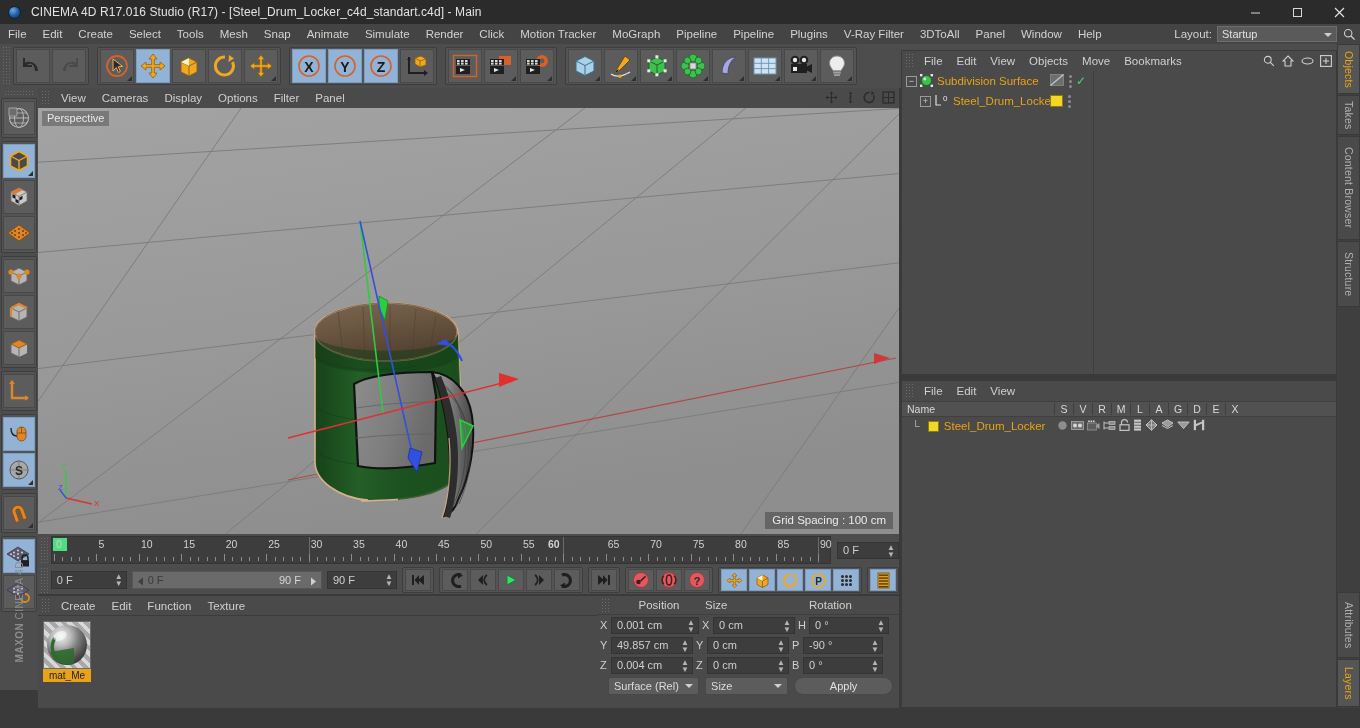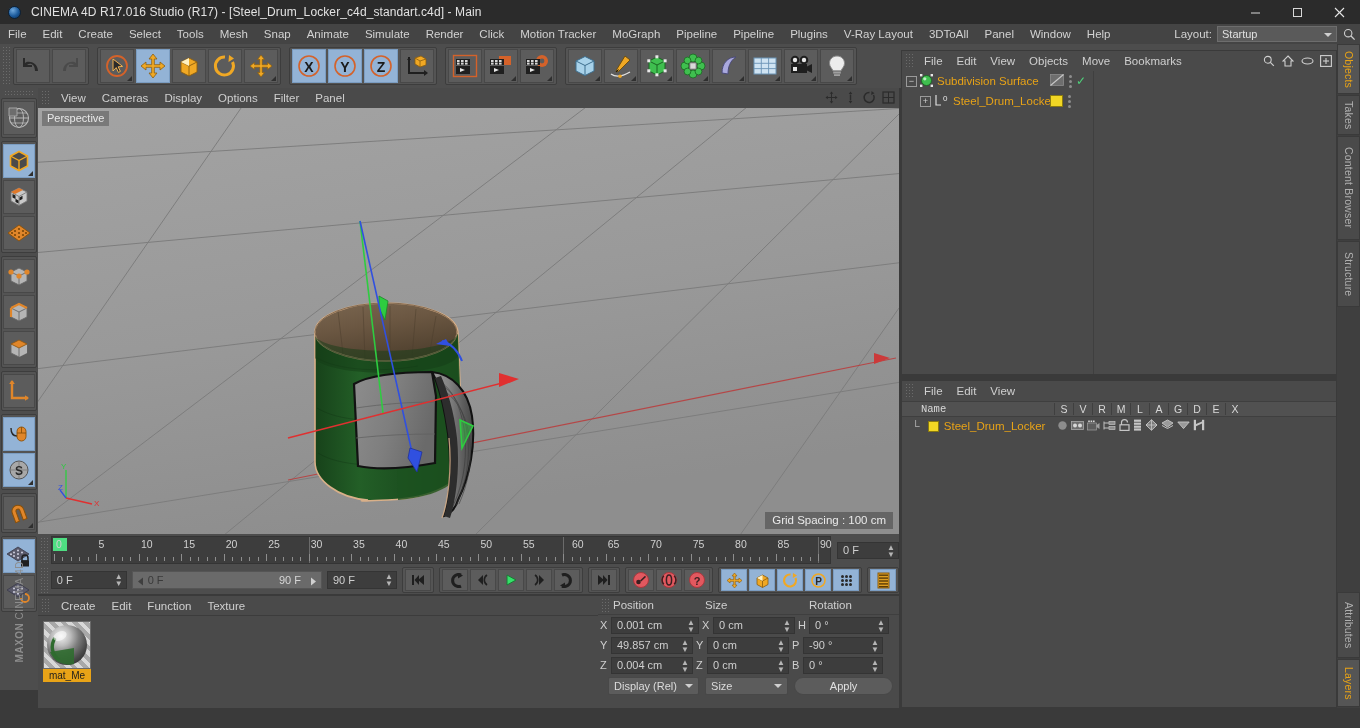--- a/index.html
+++ b/index.html
@@ -205,21 +205,21 @@
   .om-name { font-size: 11.5px; color: #e8a317; }
   .om-tagcol { position: absolute; left: 148px; display: flex; align-items: center; gap: 4px; }
   .om-vdots { width: 4px; display: flex; flex-direction: column; gap: 2px; align-items: center; }
   .om-vdots i { width: 3px; height: 3px; border-radius: 50%; background: #8d8d8d; display: block; }
   .om-vline { position: absolute; left: 191px; top: 0; bottom: 0; width: 1px; background: #3f3f3f; }
 
   
   .laymgr { position: absolute; left: 901px; top: 380px; width: 436px; height: 328px; background: #4a4a4a; border: 1px solid #3a3a3a; }
   .lm-menu { height: 20px; display: flex; align-items: center; background: #4a4a4a; }
   .lm-hdr { height: 16px; background: #515151; display: flex; align-items: center; border-top: 1px solid #3f3f3f; border-bottom: 1px solid #3f3f3f; font-size: 10.5px; color: #d8d8d8; }
-  .lm-hname { width: 152px; padding-left: 19px; font-family: Liberation Mono, monospace; }
+  .lm-hname { width: 152px; padding-left: 5px; }
   .lm-hc { width: 19px; text-align: center; border-left: 1px solid #3f3f3f; }
   .lm-row { height: 18px; display: flex; align-items: center; padding-left: 10px; }
   .lm-swatch { width: 11px; height: 11px; background: #f2d724; border: 1px solid #8a7a10; margin: 0 5px 0 8px; }
   .lm-name { font-size: 11.5px; color: #e8a317; }
   .lm-icons { display: flex; align-items: center; gap: 3px; margin-left: 12px; }
 
   
   .vtabs { position: absolute; right: 0; top: 44px; width: 23px; height: 664px; background: #3f3f3f; }
   .vtab {
     width: 23px; background: #4a4a4a; border: 1px solid #3a3a3a;
@@ -278,21 +278,21 @@
         <div class="menu-item">Snap</div>
         <div class="menu-item">Animate</div>
         <div class="menu-item">Simulate</div>
         <div class="menu-item">Render</div>
         <div class="menu-item">Click</div>
         <div class="menu-item">Motion Tracker</div>
         <div class="menu-item">MoGraph</div>
         <div class="menu-item">Pipeline</div>
         <div class="menu-item">Pipeline</div>
         <div class="menu-item">Plugins</div>
-        <div class="menu-item">V-Ray Layout</div>
+        <div class="menu-item">V-Ray Filter</div>
         <div class="menu-item">3DToAll</div>
         <div class="menu-item">Panel</div>
         <div class="menu-item">Window</div>
         <div class="menu-item">Help</div>
       </div>
     <div class="layout-group">
       <span class="layout-label">Layout:</span>
       <div class="layout-dd">
         <span>Startup</span>
         <span class="arw"></span>
@@ -932,21 +932,21 @@
         <div class="tl-tick" style="left: 434.933px; height: 4px;"></div>
         <div class="tl-tick" style="left: 443.422px; height: 4px;"></div>
         <div class="tl-tick" style="left: 451.911px; height: 4px;"></div>
         <div class="tl-tick" style="left: 460.4px; height: 4px;"></div>
         <div class="tl-tick-lbl" style="left: 470.889px;">55</div>
         <div class="tl-tick" style="left: 468.889px; height: 7px;"></div>
         <div class="tl-tick" style="left: 477.378px; height: 4px;"></div>
         <div class="tl-tick" style="left: 485.867px; height: 4px;"></div>
         <div class="tl-tick" style="left: 494.356px; height: 4px;"></div>
         <div class="tl-tick" style="left: 502.844px; height: 4px;"></div>
-        <div class="tl-tick-lbl" style="left: 520px;">60</div>
+        <div class="tl-tick-lbl" style="left: 496px; font-weight: bold;">60</div>
         <div class="tl-tick" style="left: 511.333px; height: 7px;"></div>
         <div class="tl-tick" style="left: 519.822px; height: 4px;"></div>
         <div class="tl-tick" style="left: 528.311px; height: 4px;"></div>
         <div class="tl-tick" style="left: 536.8px; height: 4px;"></div>
         <div class="tl-tick" style="left: 545.289px; height: 4px;"></div>
         <div class="tl-tick-lbl" style="left: 555.778px;">65</div>
         <div class="tl-tick" style="left: 553.778px; height: 7px;"></div>
         <div class="tl-tick" style="left: 562.267px; height: 4px;"></div>
         <div class="tl-tick" style="left: 570.756px; height: 4px;"></div>
         <div class="tl-tick" style="left: 579.244px; height: 4px;"></div>
@@ -1181,21 +1181,21 @@
           </svg>
         </div>
         <div class="mat-name">mat_Me</div>
       </div>
     </div>
   </div>
 
   <div class="coords">
     <div class="co-head">
       <div class="co-grip"></div>
-      <div class="co-hlabel" style="width:92px;">Position</div>
+      <div class="co-hlabel" style="width:92px;text-align:center;">Position</div>
       <div class="co-hlabel" style="width:104px;">Size</div>
       <div class="co-hlabel">Rotation</div>
     </div>
     <div id="co-rows-host">
         <div class="co-row">
           <span class="co-ax">X</span>
           <div class="co-field" style="width: 88px;">
             <span>0.001 cm</span>
             <span class="spin">▲<br>▼</span>
           </div>
@@ -1240,21 +1240,21 @@
           </div>
           <span class="co-ax">B</span>
           <div class="co-field" style="width: 80px;">
             <span>0 °</span>
             <span class="spin">▲<br>▼</span>
           </div>
         </div>
       </div>
     <div class="co-foot">
       <div class="co-dd" style="width:92px;">
-        <span>Display (Rel)</span>
+        <span>Surface (Rel)</span>
         <span class="arw"></span>
       </div>
       <div class="co-dd" style="width:84px;">
         <span>Size</span>
         <span class="arw"></span>
       </div>
       <div class="co-apply">Apply</div>
     </div>
   </div>
 

